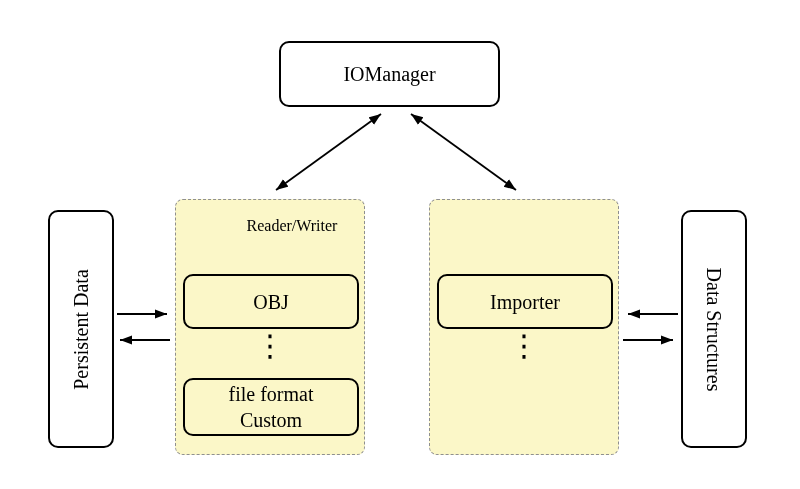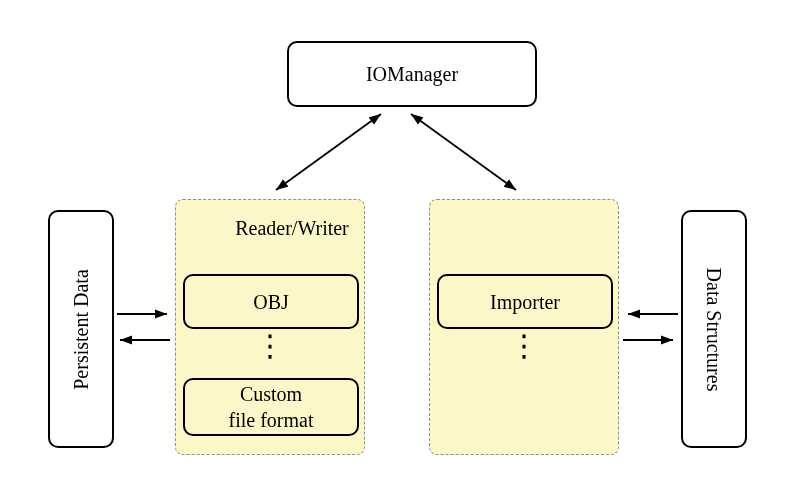--- a/index.html
+++ b/index.html
@@ -15,34 +15,34 @@
   svg.arrows{position:absolute;left:0;top:0;width:800px;height:489px;pointer-events:none;}
 
   .node{
     position:absolute;
     background:var(--node-fill);
     border:2.5px solid var(--line-color);
     border-radius:10px;
     display:flex;align-items:center;justify-content:center;
     font-size:20px;
   }
-  #iomanager{left:279px;top:41px;width:250px;height:66px;margin-left:8px;}
+  #iomanager{left:279px;top:41px;width:221px;height:66px;}
 
   .group{
     position:absolute;
     background:var(--group-fill);
     border:1.6px dashed var(--group-border);
     border-radius:8px;
     width:190px;height:256px;top:199px;
   }
   #group-left{left:175px;}
   #group-right{left:429px;}
   .group-title{
     position:absolute;top:17px;left:0;width:100%;
-    text-align:center;font-size:20px;white-space:nowrap;padding-left:44px;
+    text-align:center;font-size:16px;white-space:nowrap;padding-left:44px;
   }
   .inner{
     position:absolute;left:7px;width:176px;
     background:var(--group-fill);
     border:2.6px solid var(--line-color);
     border-radius:10px;
     display:flex;flex-direction:column;align-items:center;justify-content:center;
     text-align:center;font-size:20px;line-height:26px;
   }
   .inner.single{top:74px;height:55px;}
@@ -92,22 +92,22 @@
     <span>IOManager</span>
   </div>
 
   <div class="group" id="group-left">
     <div class="group-title">Reader/Writer</div>
     <div class="inner single">
       <span>OBJ</span>
     </div>
     <div class="dots">⋮</div>
     <div class="inner double">
+      <span>file format</span>
       <span>Custom</span>
-      <span>file format</span>
     </div>
   </div>
 
   <div class="group" id="group-right">
     <div class="inner single">
       <span>Importer</span>
     </div>
     <div class="dots">⋮</div>
   </div>
 

